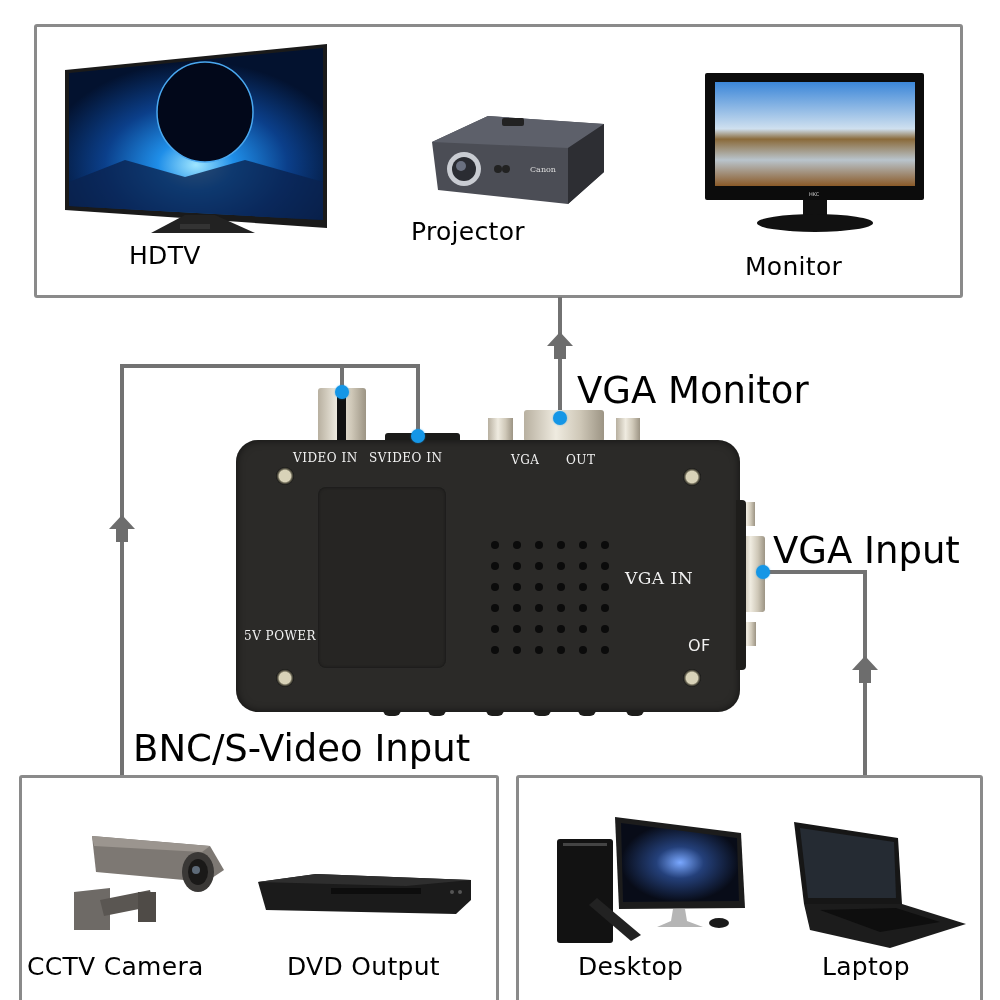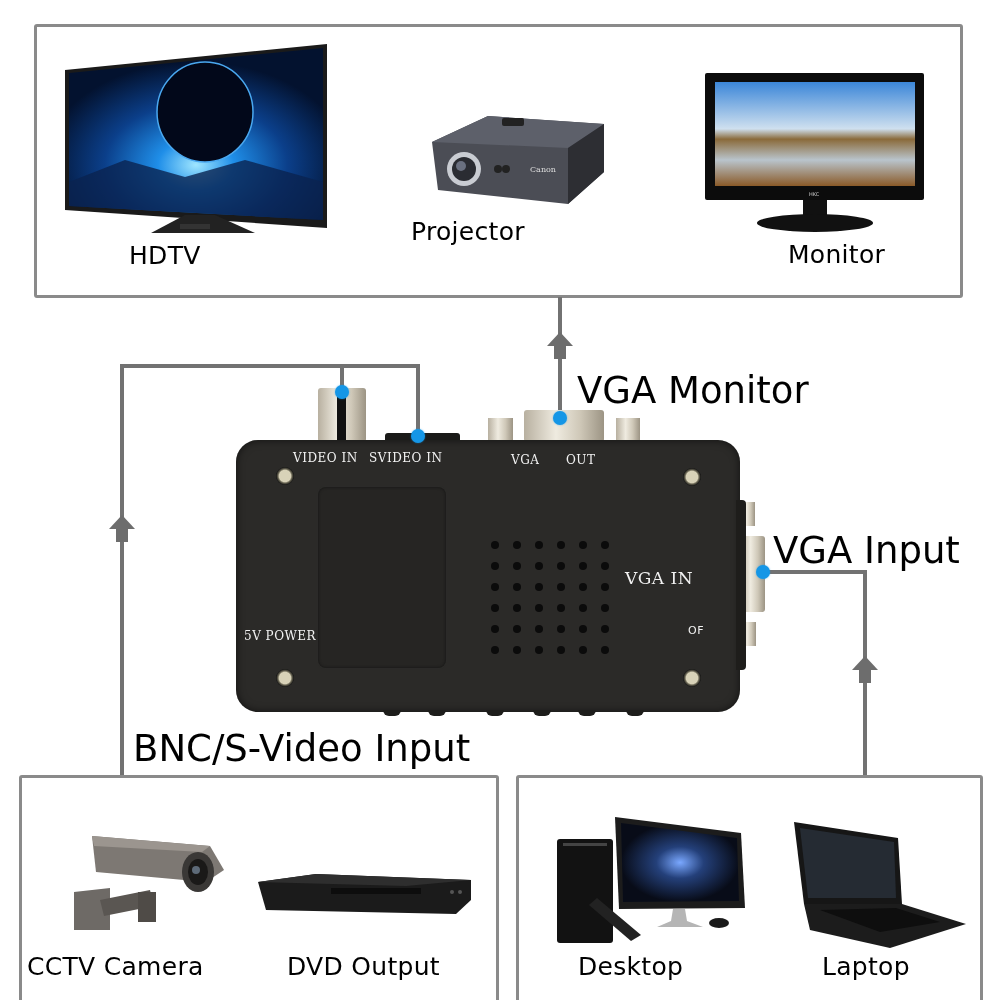--- a/index.html
+++ b/index.html
@@ -83,21 +83,21 @@
         <stop offset="1" stop-color="#8a5a28"></stop>
       </linearGradient>
     </defs>
     <rect x="0" y="0" width="219" height="127" fill="#0c0c0c" rx="2"></rect>
     <rect x="10" y="9" width="200" height="104" fill="url(#sky)"></rect>
     <rect x="98" y="127" width="24" height="22" fill="#111"></rect>
     <ellipse cx="110" cy="150" rx="58" ry="9" fill="#111"></ellipse>
     <text x="104" y="123" font-size="5" fill="#ccc">HKC</text>
   </svg>
 </div>
-<div class="label" style="left:745px;top:242px;margin-left:43px;">Monitor</div>
+<div class="label" style="left:745px;top:254px;">Monitor</div>
 
 <div class="line" style="left:558px;top:297px;width:4px;height:121px;"></div>
 <div class="arrow" style="left:560px;top:332px;">
     <div class="head"></div>
     <div class="stem"></div>
   </div>
 
 <div class="line" style="left:120px;top:364px;width:300px;height:4px;"></div>
 <div class="line" style="left:120px;top:364px;width:4px;height:412px;"></div>
 <div class="line" style="left:340px;top:364px;width:4px;height:27px;"></div>
@@ -127,21 +127,21 @@
 <div class="abs metal" style="left:741px;top:536px;width:24px;height:76px;border-radius:3px;"></div>
 <div class="abs metal" style="left:741px;top:622px;width:15px;height:24px;"></div>
 
 <div class="device">
   <div class="dev-text" style="left:57px;top:11px;">VIDEO IN</div>
   <div class="dev-text" style="left:133px;top:11px;">SVIDEO IN</div>
   <div class="dev-text" style="left:275px;top:13px;">VGA</div>
   <div class="dev-text" style="left:330px;top:13px;">OUT</div>
   <div class="dev-text" style="left:389px;top:128px;font-size:17px;">VGA IN</div>
   <div class="dev-text" style="left:8px;top:189px;">5V POWER</div>
-  <div class="dev-text" style="left:452px;top:184px;font-family:'DejaVu Sans',sans-serif;font-size:11px;">OF</div>
+  <div class="dev-text" style="left:452px;top:196px;font-family:'DejaVu Sans',sans-serif;font-size:16px;">OF</div>
 
   <div class="screw" style="left:49px;top:36px;"></div>
   <div class="screw" style="left:456px;top:37px;"></div>
   <div class="screw" style="left:49px;top:238px;"></div>
   <div class="screw" style="left:456px;top:238px;"></div>
 
   <div class="panel"></div>
 
   <div class="grid">
     <div class="hole"></div>

